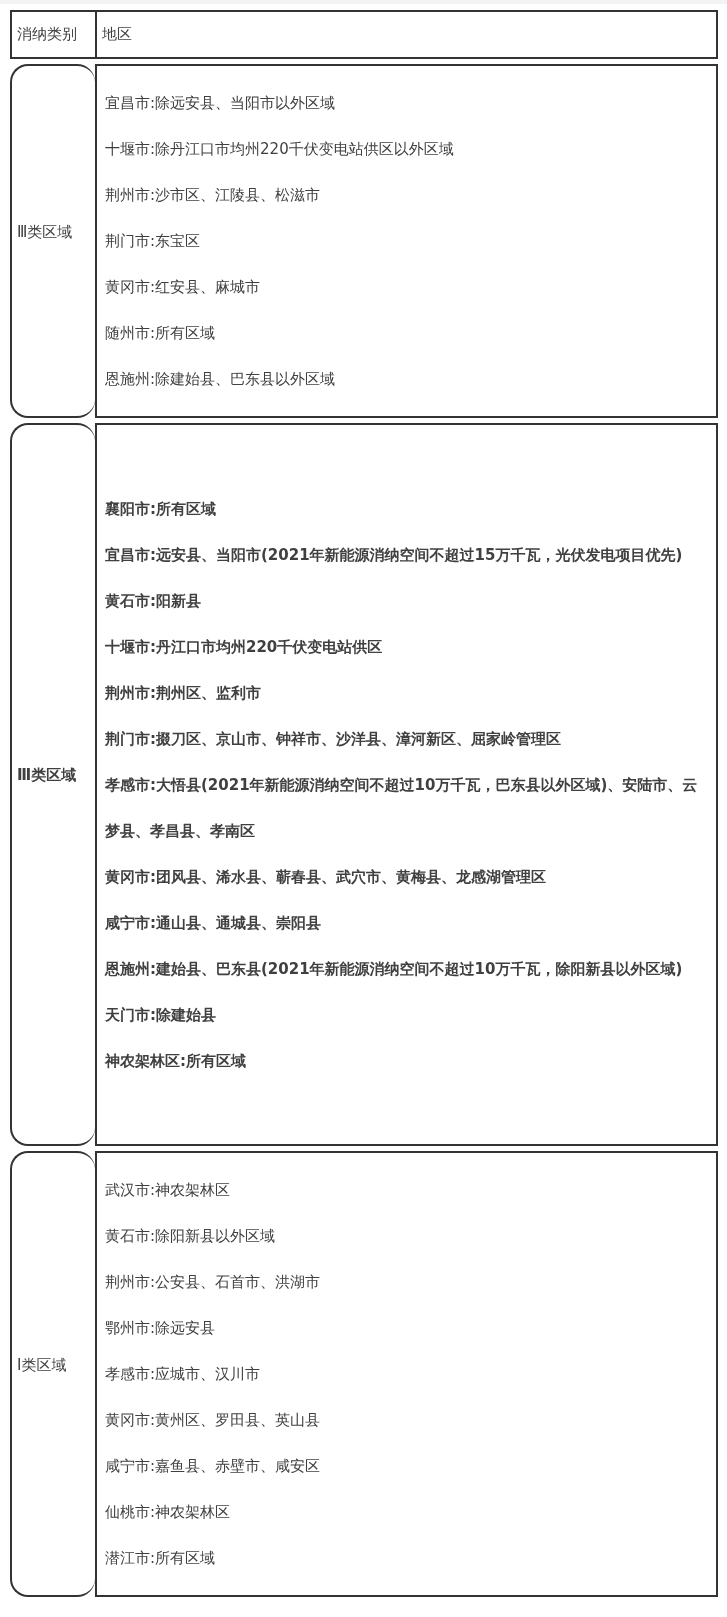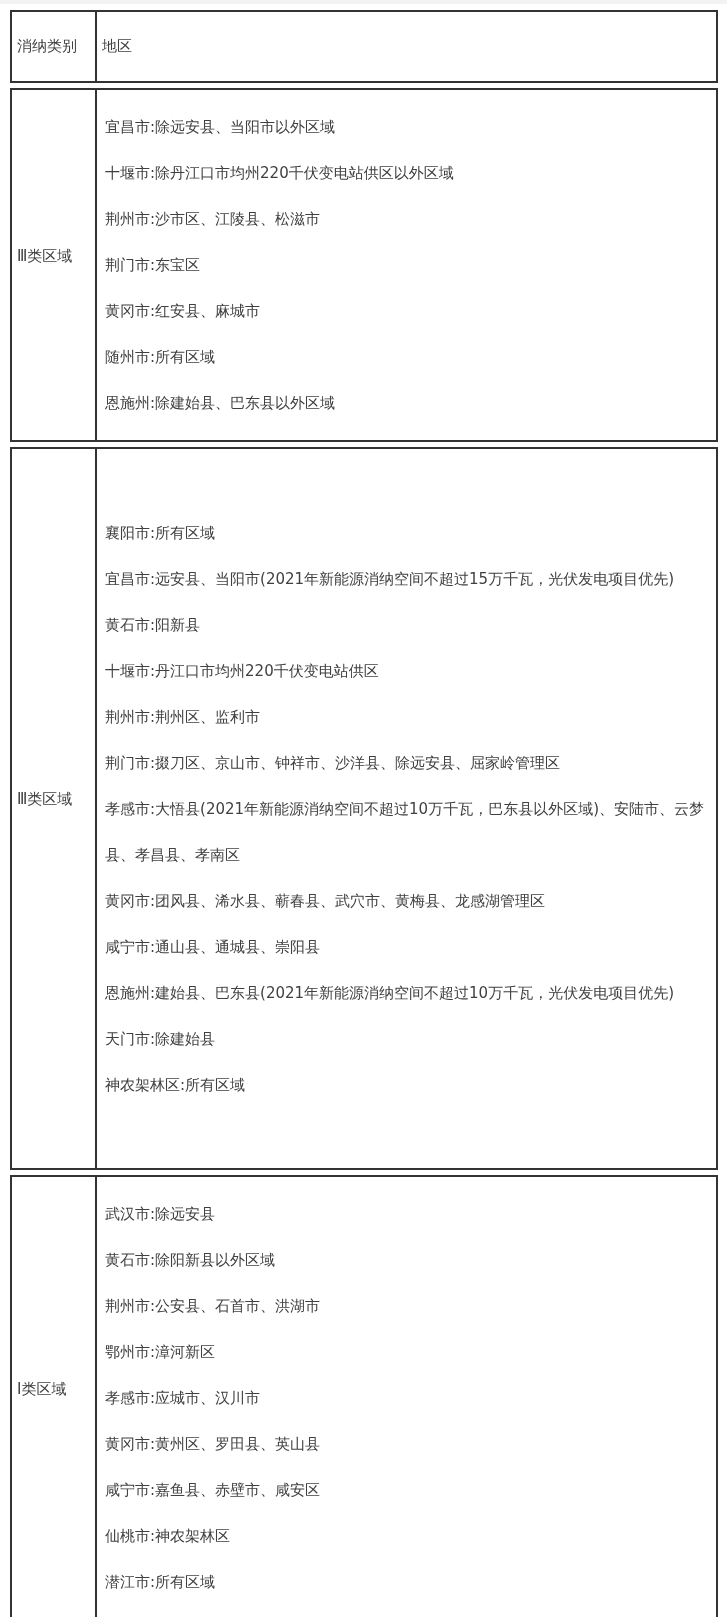--- a/index.html
+++ b/index.html
@@ -38,38 +38,39 @@
   col.c1 { width: 85px; }
   th, td {
     border: 2px solid #333333;
     vertical-align: middle;
     text-align: left;
     font-weight: normal;
     overflow: hidden;
   }
   th.cat-h, td.cat-cell { border-right: none; }
   th {
-    height: 73px;
+    height: 49px;
     padding: 0 4px 0 5px;
     margin-left: 45px;
   }
   td.cat-cell {
     padding: 0 2px 18px 5px;
+    border-radius: 18px;
   }
   td.regions-cell {
     padding: 14px 8px 14px 8px;
     vertical-align: middle;
   }
   td.regions-cell p {
     margin: 0;
     line-height: 46px;
     white-space: normal;
   }
   tr.group-3 td { height: 352px; }
-  tr.group-2 td { height: 723px; }
+  tr.group-2 td { height: 723px; font-weight: bold; }
   tr.group-1 td { height: 440px; }
 </style>
 </head>
 <body>
 
 <div class="page">
   <div class="top-stripe"></div>
 
   <table class="region-table">
     <colgroup>
@@ -96,37 +97,37 @@
       </tr>
 
       <tr class="group-2">
         <td class="cat-cell">Ⅲ类区域</td>
         <td class="regions-cell">
             <p>襄阳市:所有区域</p>
             <p>宜昌市:远安县、当阳市(2021年新能源消纳空间不超过15万千瓦，光伏发电项目优先)</p>
             <p>黄石市:阳新县</p>
             <p>十堰市:丹江口市均州220千伏变电站供区</p>
             <p>荆州市:荆州区、监利市</p>
-            <p>荆门市:掇刀区、京山市、钟祥市、沙洋县、除远安县、屈家岭管理区</p>
+            <p>荆门市:掇刀区、京山市、钟祥市、沙洋县、漳河新区、屈家岭管理区</p>
             <p>孝感市:大悟县(2021年新能源消纳空间不超过10万千瓦，巴东县以外区域)、安陆市、云梦县、孝昌县、孝南区</p>
             <p>黄冈市:团风县、浠水县、蕲春县、武穴市、黄梅县、龙感湖管理区</p>
             <p>咸宁市:通山县、通城县、崇阳县</p>
-            <p>恩施州:建始县、巴东县(2021年新能源消纳空间不超过10万千瓦，光伏发电项目优先)</p>
+            <p>恩施州:建始县、巴东县(2021年新能源消纳空间不超过10万千瓦，除阳新县以外区域)</p>
             <p>天门市:除建始县</p>
             <p>神农架林区:所有区域</p>
           </td>
       </tr>
 
       <tr class="group-1">
         <td class="cat-cell">Ⅰ类区域</td>
         <td class="regions-cell">
-            <p>武汉市:除远安县</p>
+            <p>武汉市:神农架林区</p>
             <p>黄石市:除阳新县以外区域</p>
             <p>荆州市:公安县、石首市、洪湖市</p>
-            <p>鄂州市:漳河新区</p>
+            <p>鄂州市:除远安县</p>
             <p>孝感市:应城市、汉川市</p>
             <p>黄冈市:黄州区、罗田县、英山县</p>
             <p>咸宁市:嘉鱼县、赤壁市、咸安区</p>
             <p>仙桃市:神农架林区</p>
             <p>潜江市:所有区域</p>
           </td>
       </tr>
     </tbody>
   </table>
 </div>

